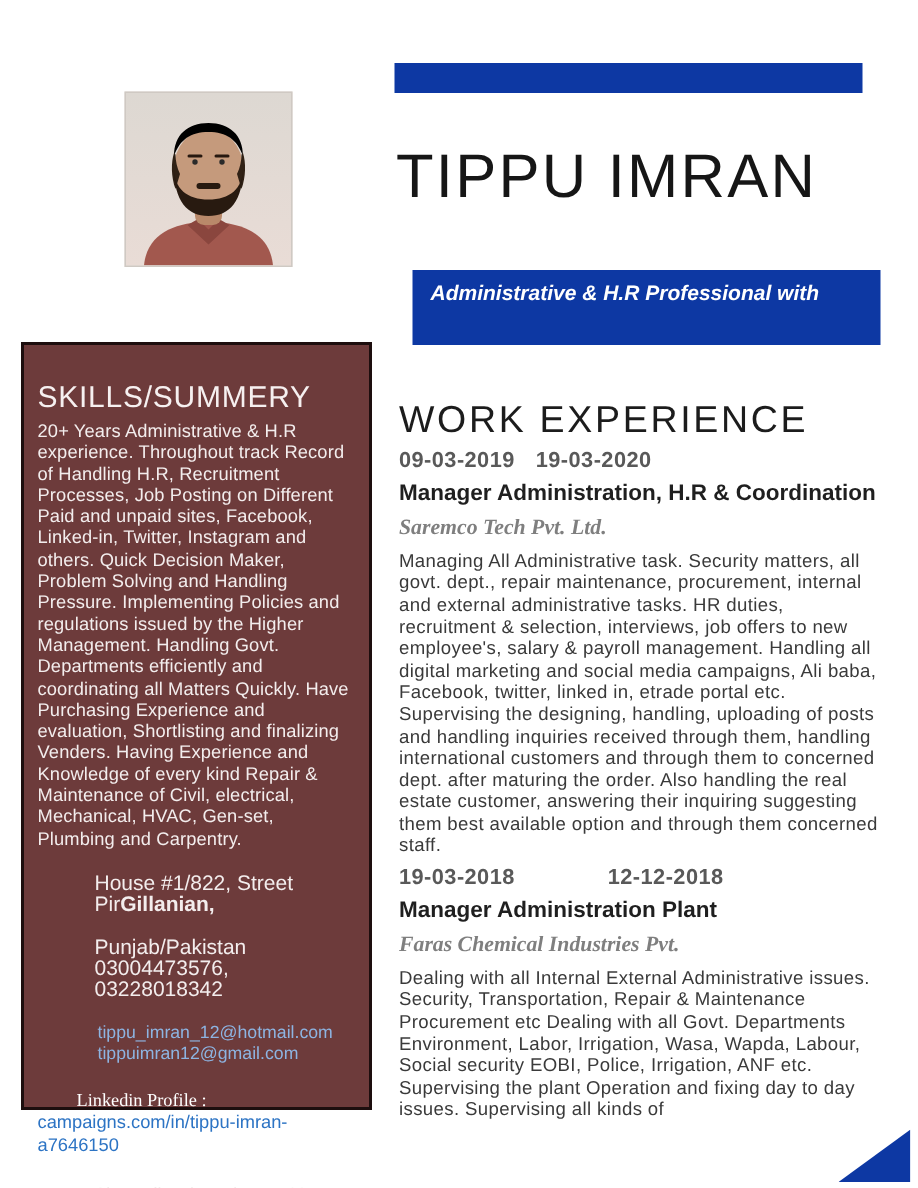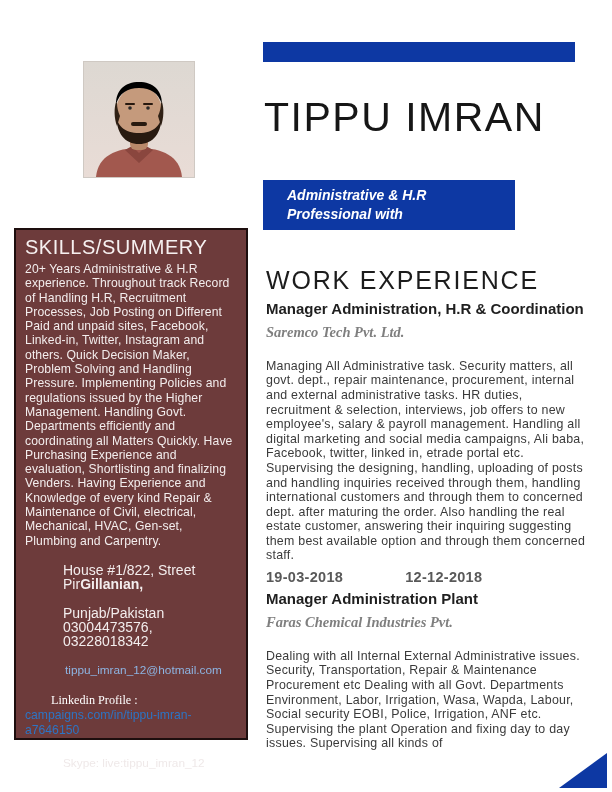--- a/index.html
+++ b/index.html
@@ -7,51 +7,51 @@
   body { position:relative; background:#ffffff; font-family:"Liberation Sans",sans-serif; overflow:hidden; }
 
   
   .top-bar { position:absolute; left:263px; top:42px; width:312px; height:20px; background:#0d38a3; }
   .corner-tri { position:absolute; right:5px; bottom:4px; width:48px; height:35px; background:#0d38a3;
                 clip-path:polygon(0 100%, 100% 0, 100% 100%); }
 
   
   .name { position:absolute; left:264px; top:94px; width:330px; font-weight:400;
           font-size:41px; letter-spacing:1.5px; color:#161616; white-space:nowrap; }
-  .banner { position:absolute; left:263px; top:180px; width:252px; height:50px; background:#0d38a3;
+  .banner { position:absolute; left:275px; top:180px; width:312px; height:50px; background:#0d38a3;
             color:#ffffff; font-weight:700; font-style:italic; font-size:14px; line-height:19px;
-            padding:6px 24px; }
+            padding:6px 12px; }
 
   
   .photo { position:absolute; left:83px; top:61px; width:112px; height:117px;
            border:1px solid #cfc9c3; background:#e7e0da; overflow:hidden; }
 
   
   .sidebar { position:absolute; left:14px; top:228px; width:234px; height:512px;
-             background:#6d3b3b; border:2px solid #1d0e0e; color:#f3eded; padding:6px 9px; }
+             background:#6d3b3b; border:2px solid #1d0e0e; color:#f3eded; padding:24px 9px; }
   .skills-h { font-size:20px; font-weight:400; letter-spacing:0.5px; color:#f6f0f0; margin-bottom:3px; }
   .summary { font-size:12.2px; line-height:14.3px; letter-spacing:0.1px; }
   .address { margin:15px 0 0 38px; font-size:14px; line-height:14.3px; }
   .address b { font-weight:700; }
   .emails { margin:14px 0 0 40px; font-size:11.8px; line-height:14.5px; }
   .emails a { color:#8db4e2; text-decoration:none; display:block; }
   .linkedin { margin-top:16px; text-indent:26px; font-size:12.2px; line-height:15px; overflow-wrap:break-word; }
   .linkedin .lbl { font-family:"Liberation Serif",serif; color:#ffffff; }
   .linkedin a { color:#2d74c4; text-decoration:none; text-indent:0; }
   .skype { margin:18px 0 0 38px; font-size:11.8px; color:#efe9e9; }
 
   
   .main { position:absolute; left:266px; top:234px; width:324px; }
   .work-h { font-size:25px; font-weight:400; letter-spacing:1.8px; color:#1c1c1c;margin-top:32px; }
   .dates { font-weight:700; color:#595959; font-size:14.5px; letter-spacing:0.3px; margin-top:4px; }
   .date-end { margin-left:14px; }
   .job-1 .date-end { margin-left:62px; }
   .job-title { font-weight:700; font-size:15px; color:#1f1f1f; line-height:1.25; margin-top:5px; }
   .company { font-weight:700; font-style:italic; font-size:14.5px; color:#7f7f7f; margin-top:5px;font-family:Liberation Serif, serif; }
-  .desc { font-size:12.4px; line-height:14.6px; color:#3a3a3a; letter-spacing:0.25px; margin-top:18px; }
+  .desc { font-size:12.4px; line-height:14.6px; color:#3a3a3a; letter-spacing:0.25px; margin-top:6px; }
   .job { margin-top:2px; }
   .job-1 { margin-top:6px; }
 </style>
 </head>
 <body>
 
 <div class="top-bar"></div>
 <div class="corner-tri"></div>
 
 <div class="photo">
@@ -88,31 +88,35 @@
   <div class="skills-h">SKILLS/SUMMERY</div>
   <div class="summary">20+ Years Administrative &amp; H.R experience. Throughout track Record of Handling H.R, Recruitment Processes, Job Posting on Different Paid and unpaid sites, Facebook, Linked-in, Twitter, Instagram and others. Quick Decision Maker, Problem Solving and Handling Pressure. Implementing Policies and regulations issued by the Higher Management. Handling Govt. Departments efficiently and coordinating all Matters Quickly. Have Purchasing Experience and evaluation, Shortlisting and finalizing Venders. Having Experience and Knowledge of every kind Repair &amp; Maintenance of Civil, electrical, Mechanical, HVAC, Gen-set, Plumbing and Carpentry.</div>
   <div class="address">
     <span>House #1/822, Street Pir</span><b>Gillanian,</b><br>
     <br>
     <span>Punjab/Pakistan 03004473576,</span><br>
     <span>03228018342</span>
   </div>
   <div class="emails">
     <a href="#">tippu_imran_12@hotmail.com</a>
+    <a href="#">tippuimran12@gmail.com</a>
   </div>
   <div class="linkedin">
     <span class="lbl">Linkedin Profile : </span><a href="#">campaigns.com/in/tippu-imran-a7646150</a>
   </div>
   <div class="skype">Skype: live:tippu_imran_12</div>
 </div>
 
 <div class="main">
   <div class="work-h">WORK EXPERIENCE</div>
 
   <div class="job job-0">
+    <div class="dates">
+      <span>09-03-2019</span><span class="date-end">19-03-2020</span>
+    </div>
     <div class="job-title">Manager Administration, H.R &amp; Coordination</div>
     <div class="company">Saremco Tech Pvt. Ltd.</div>
     <div class="desc">Managing All Administrative task. Security matters, all govt. dept., repair maintenance, procurement, internal and external administrative tasks. HR duties, recruitment &amp; selection, interviews, job offers to new employee's, salary &amp; payroll management. Handling all digital marketing and social media campaigns, Ali baba, Facebook, twitter, linked in, etrade portal etc. Supervising the designing, handling, uploading of posts and handling inquiries received through them, handling international customers and through them to concerned dept. after maturing the order. Also handling the real estate customer, answering their inquiring suggesting them best available option and through them concerned staff.</div>
   </div>
 
   <div class="job job-1">
     <div class="dates">
       <span>19-03-2018</span><span class="date-end">12-12-2018</span>
     </div>
     <div class="job-title">Manager Administration Plant</div>

